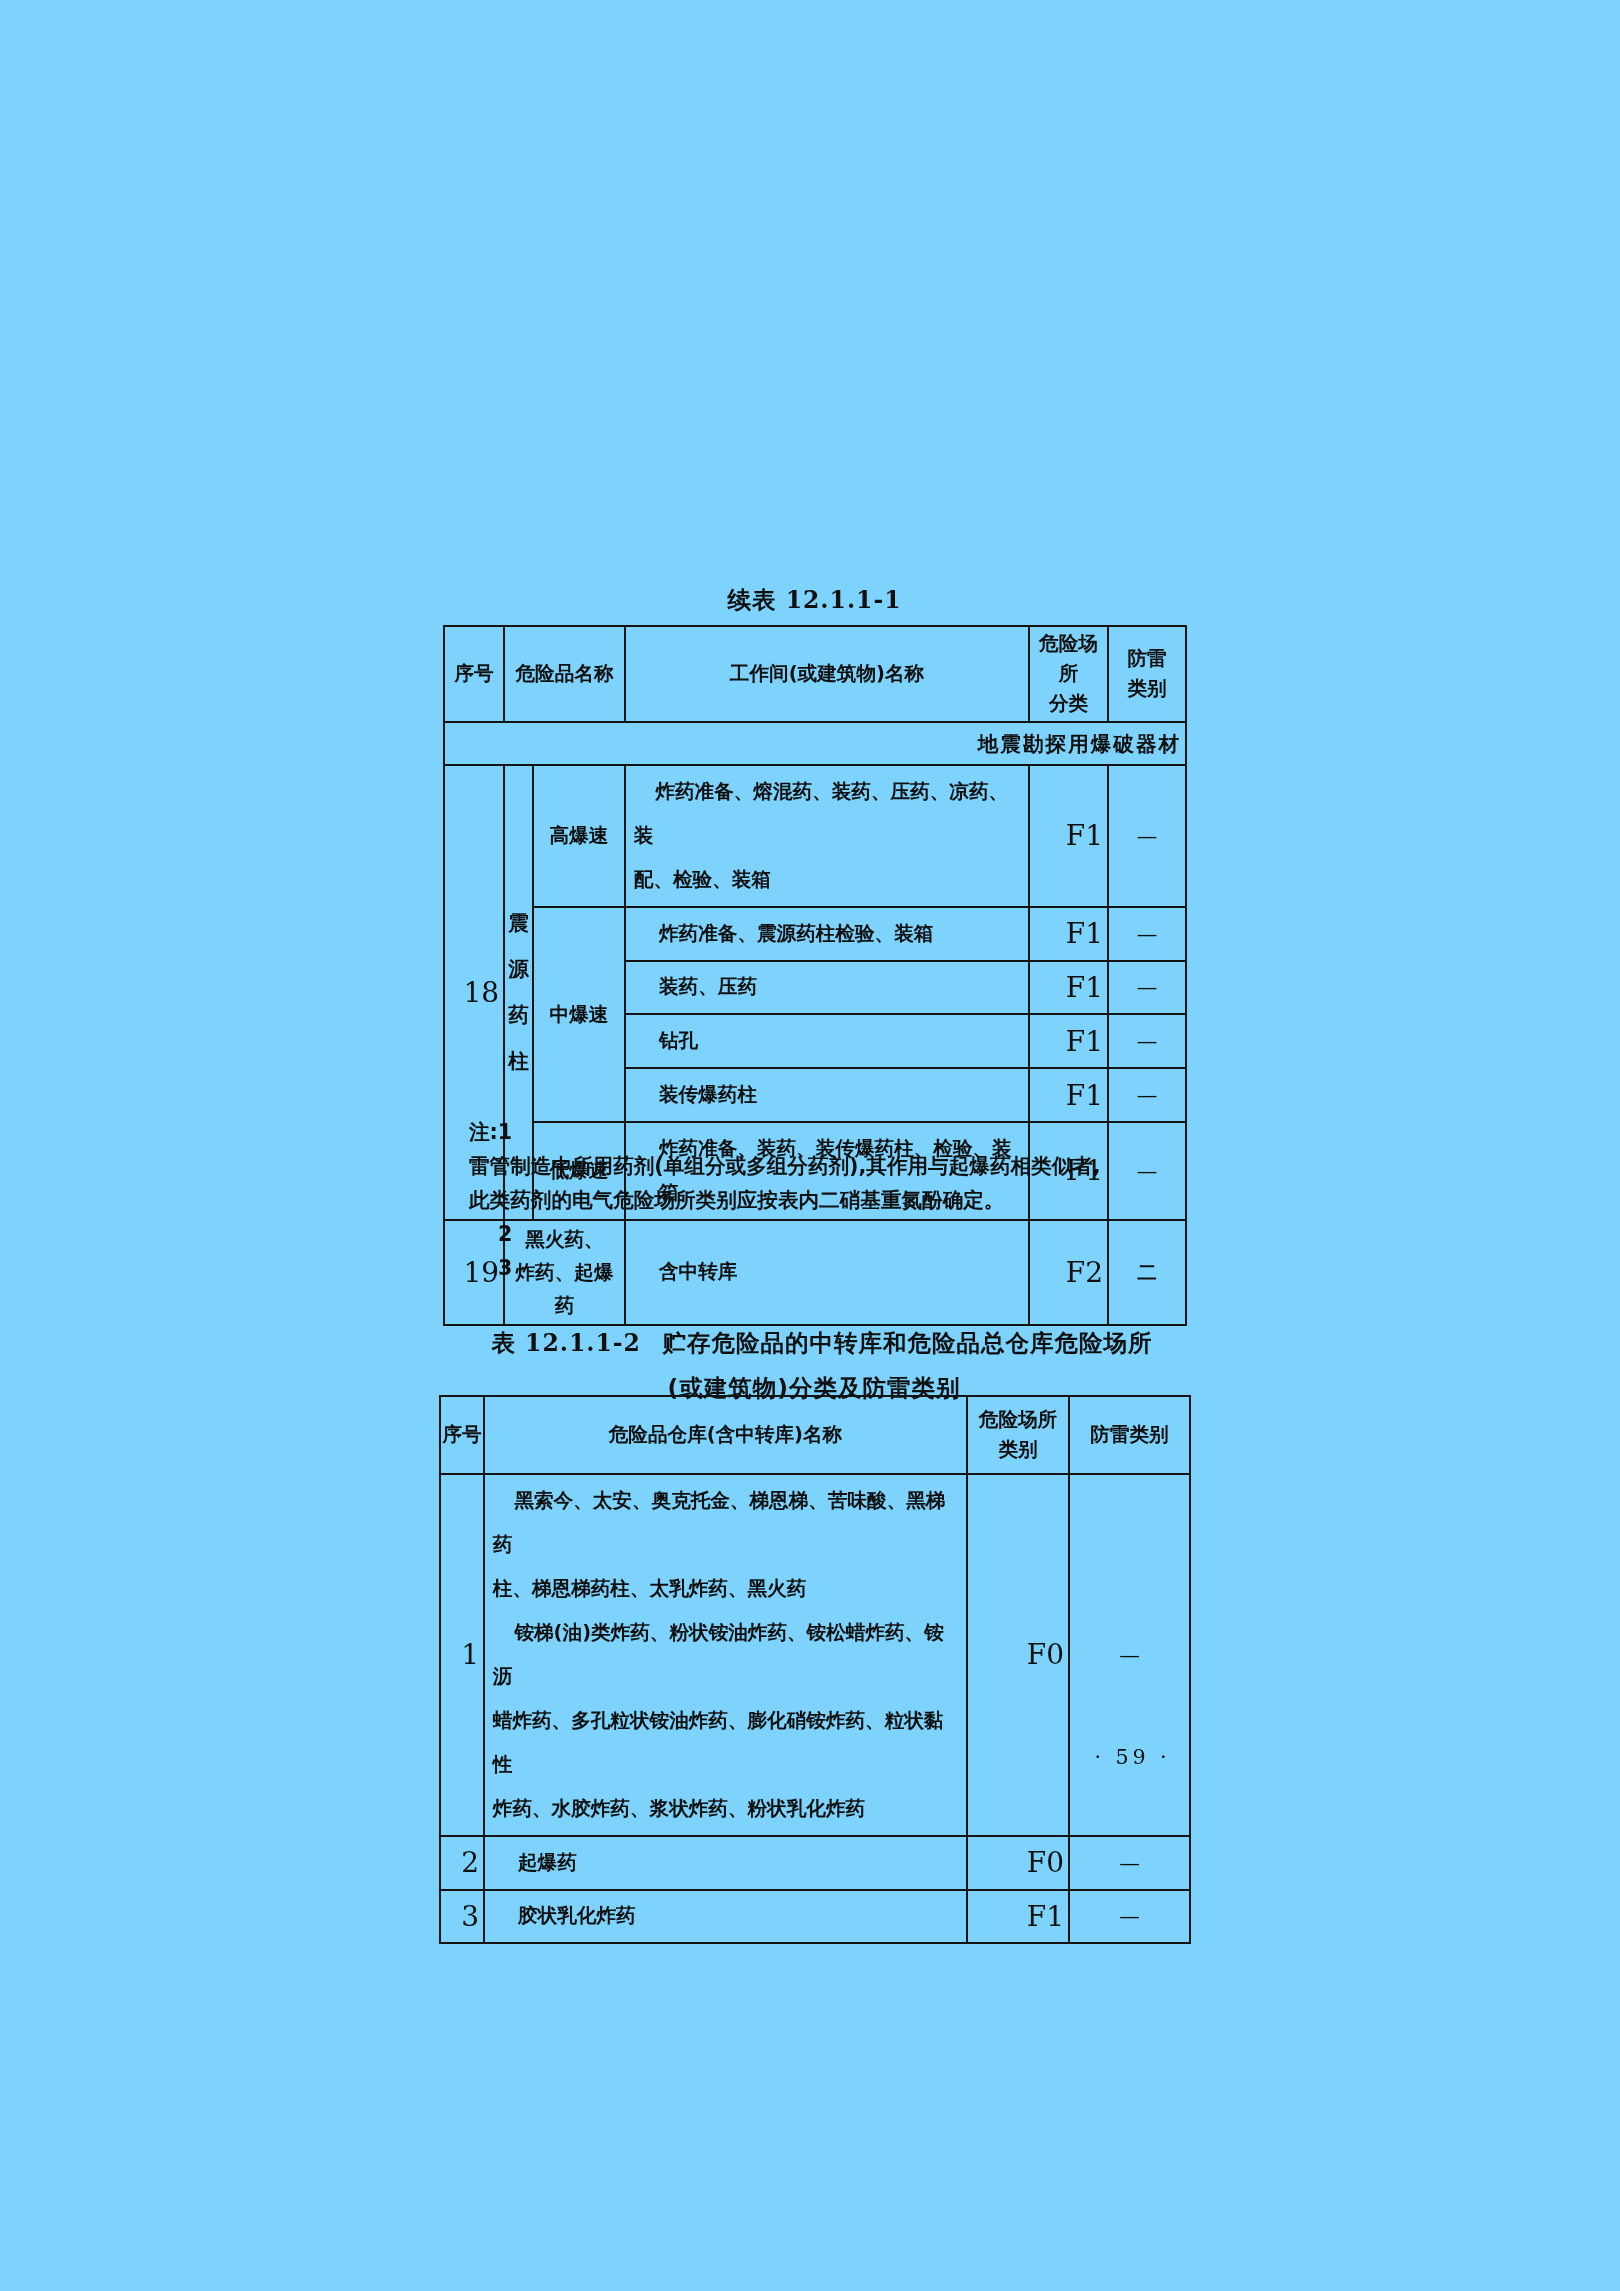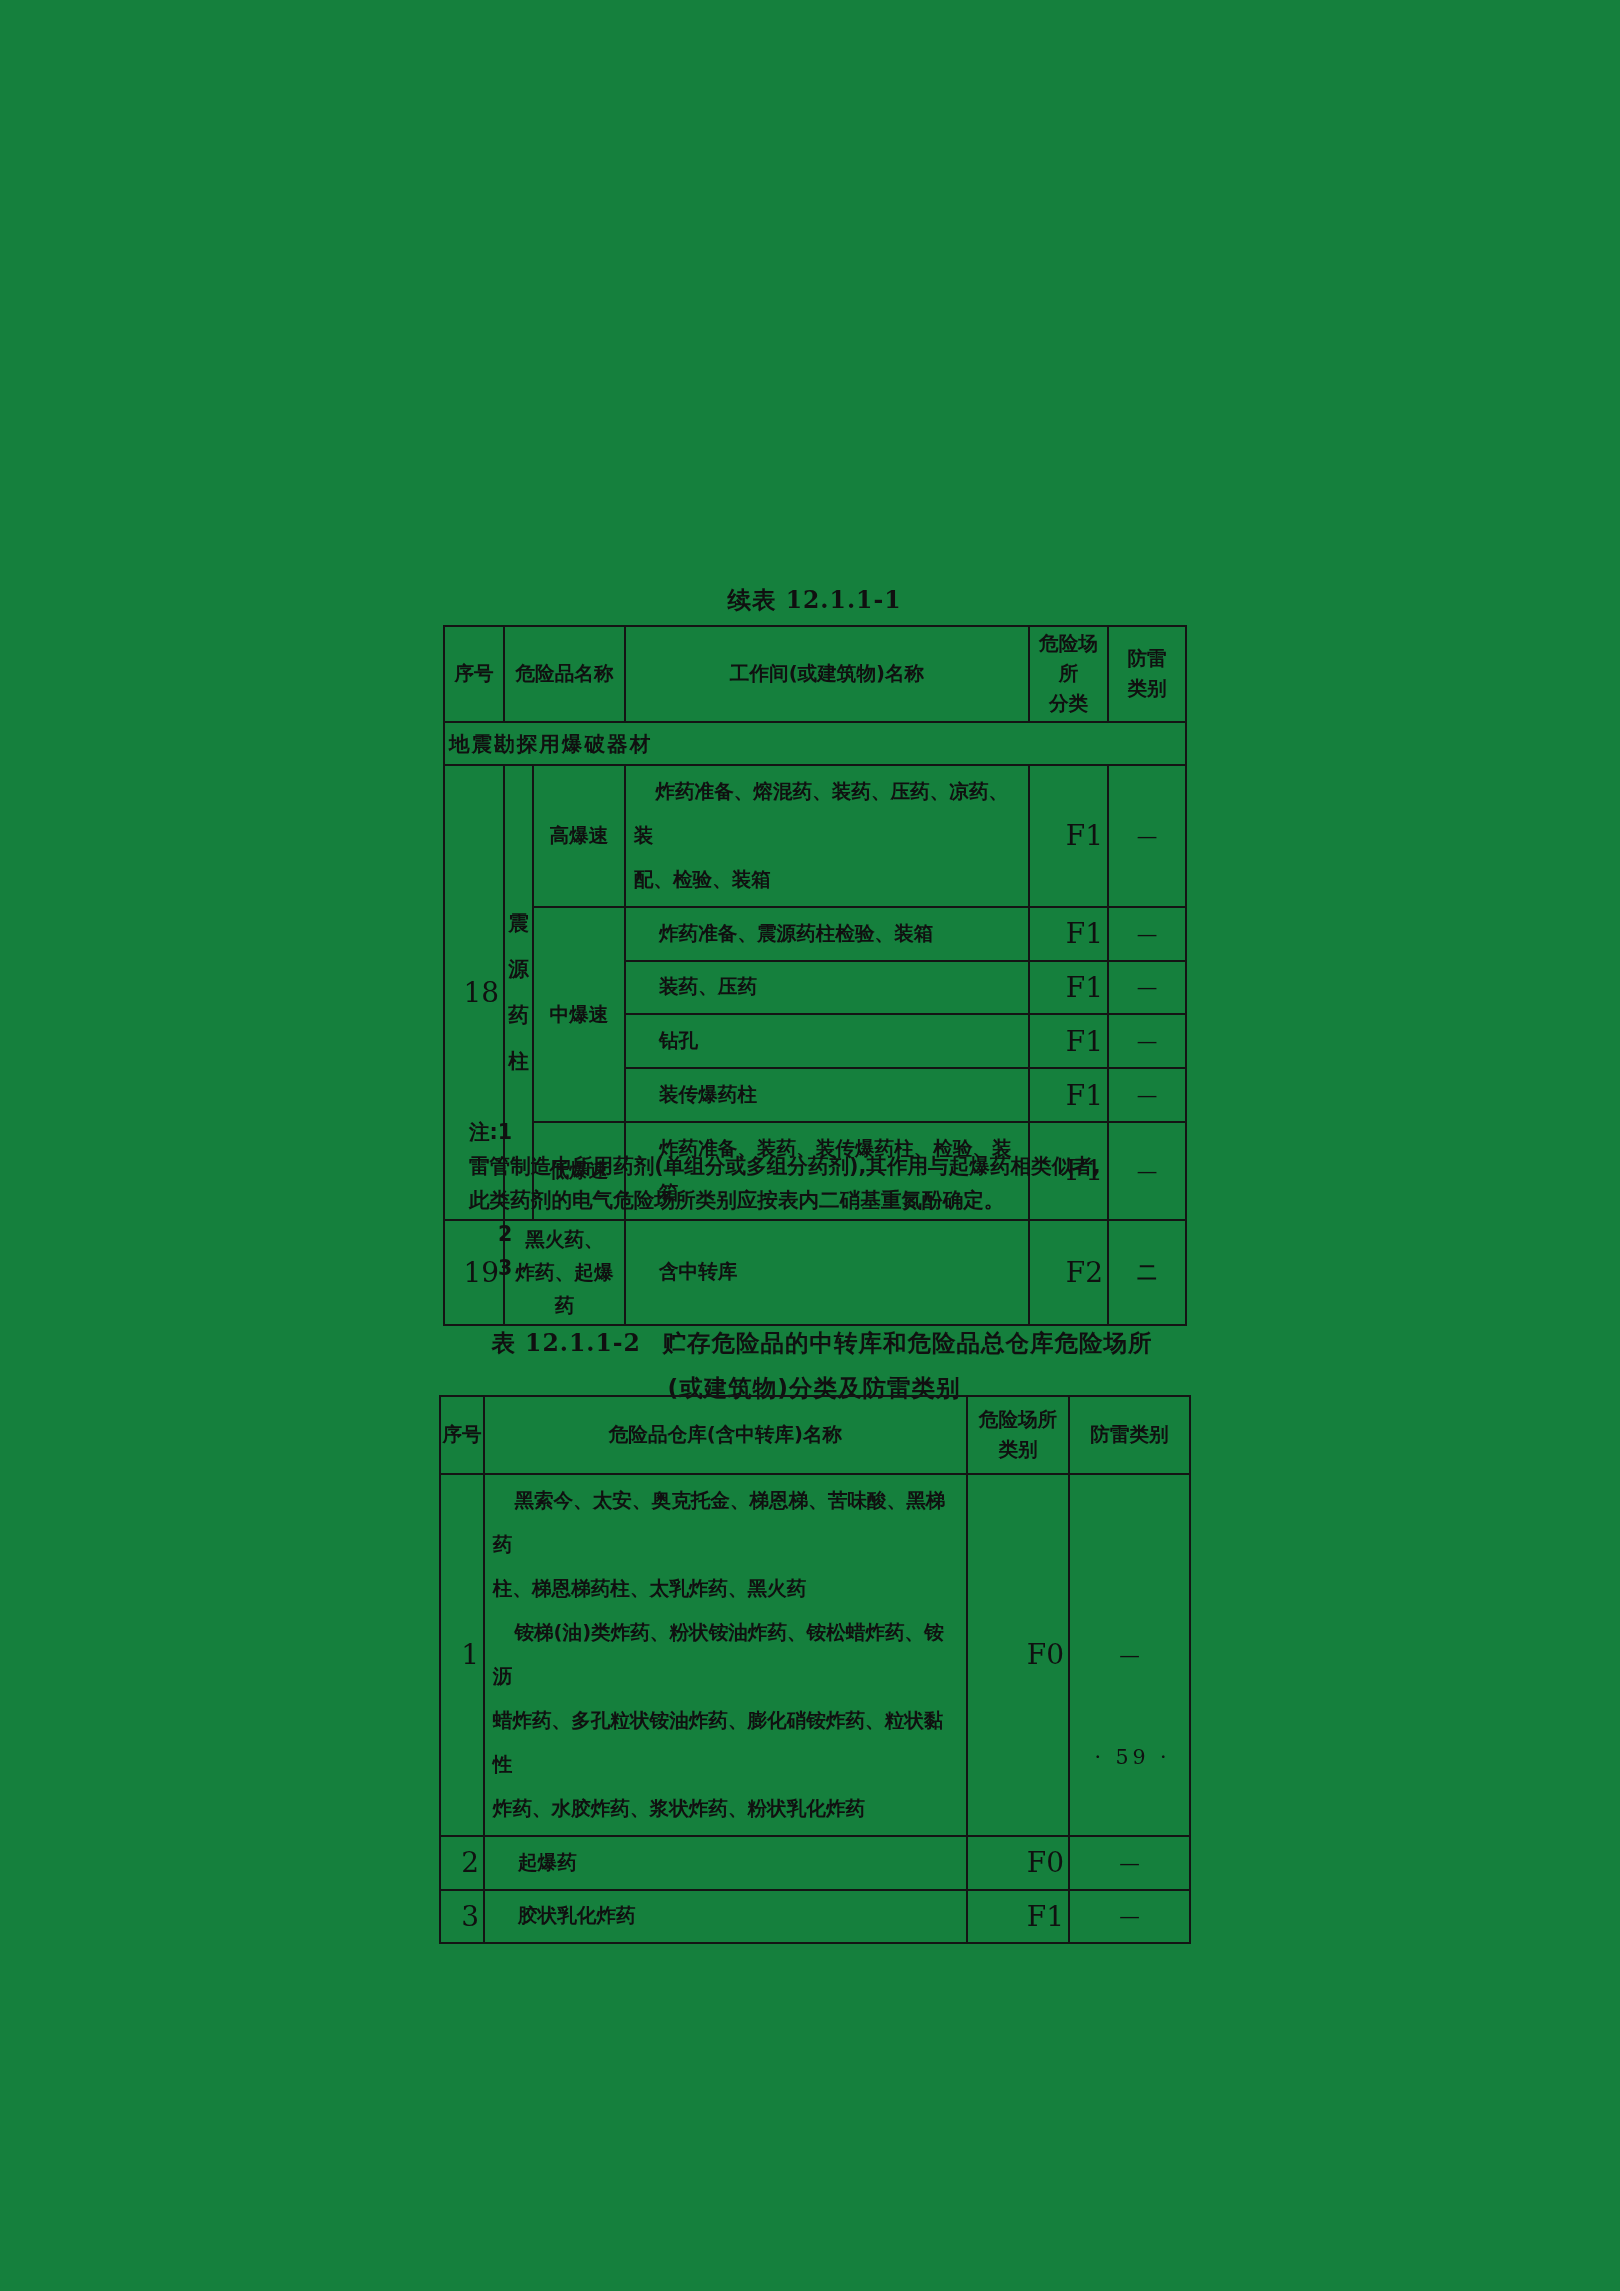--- a/index.html
+++ b/index.html
@@ -1,19 +1,19 @@
 <!DOCTYPE html>
 <html><head>
 <meta charset="utf-8">
 <style>
   html,body { margin:0; padding:0; background:#e8e8e8; }
   .page {
     position:relative;
     width:1620px; height:2292px;
-    background:#15803d;
+    background:#7dd3fc;
     font-family:"DejaVu Sans", sans-serif;
     color:#101010;
     overflow:hidden;
   }
   .abs { position:absolute; }
 
   
   .t-title {
     left:443px; top:584px; width:743px;
     text-align:center; font-size:23.5px; font-weight:700; letter-spacing:1px;
@@ -30,21 +30,21 @@
   #table1 { left:443px; top:625px; width:743px; }
   #table2 { left:439px; top:1395px; width:750px; }
   table, td { border:2px solid #141414; }
   table { border-width:2.9px; }
   td {
     font-size:19.6px; font-weight:700; vertical-align:middle;
     padding:2px 3.9px; overflow:hidden;
   }
   td.c { text-align:center; }
   td.hd { text-align:center; line-height:30px; }
-  td.section { text-align:left; font-size:20.6px; letter-spacing:2px; }
+  td.section { text-align:right; font-size:20.6px; letter-spacing:2px; }
   td .numfont, td.num { font-family:"DejaVu Serif", serif; font-weight:400; font-size:28px;text-align:right; }
   td.dash { font-family:"DejaVu Serif", serif; font-weight:400; font-size:20.6px; text-align:center; }
   td.w { text-align:left; padding:3.9px 7.8px; line-height:44px; }
   td.w-pl { padding-left:33px; }
   .fl-indent { text-indent:21.6px; }
   .vert {
     width:24.5px; margin:0 auto; word-break:break-all;
     line-height:46px; text-align:center; font-size:20.6px; font-weight:700;
   }
   td.namecell { text-align:center; line-height:33px; }

